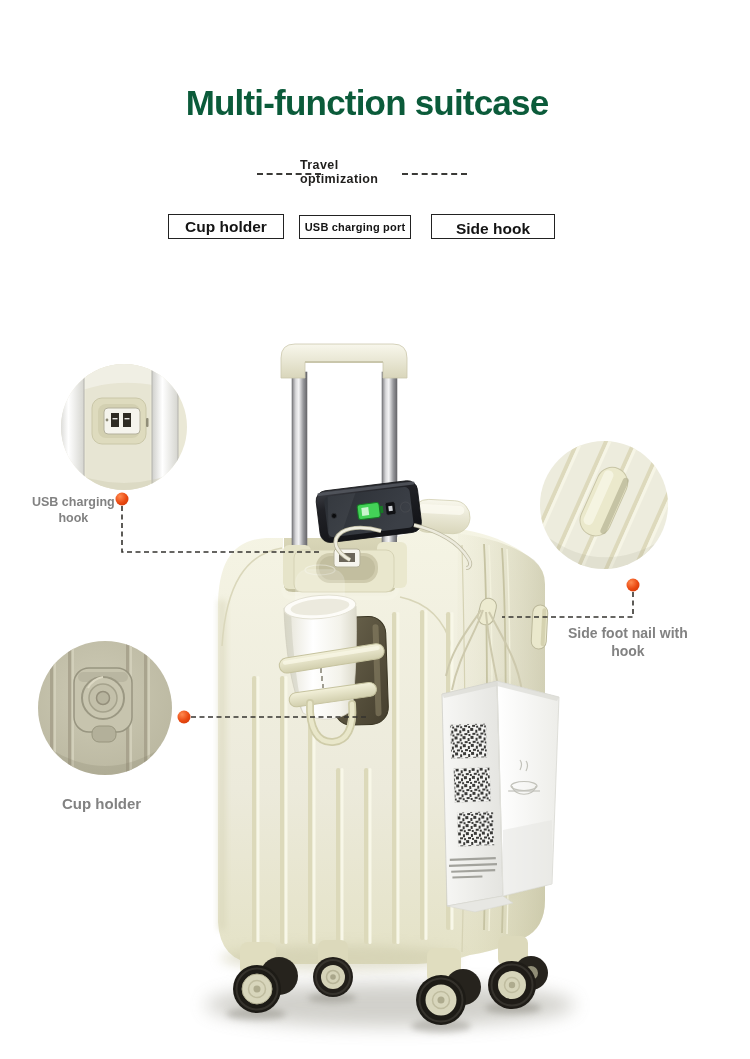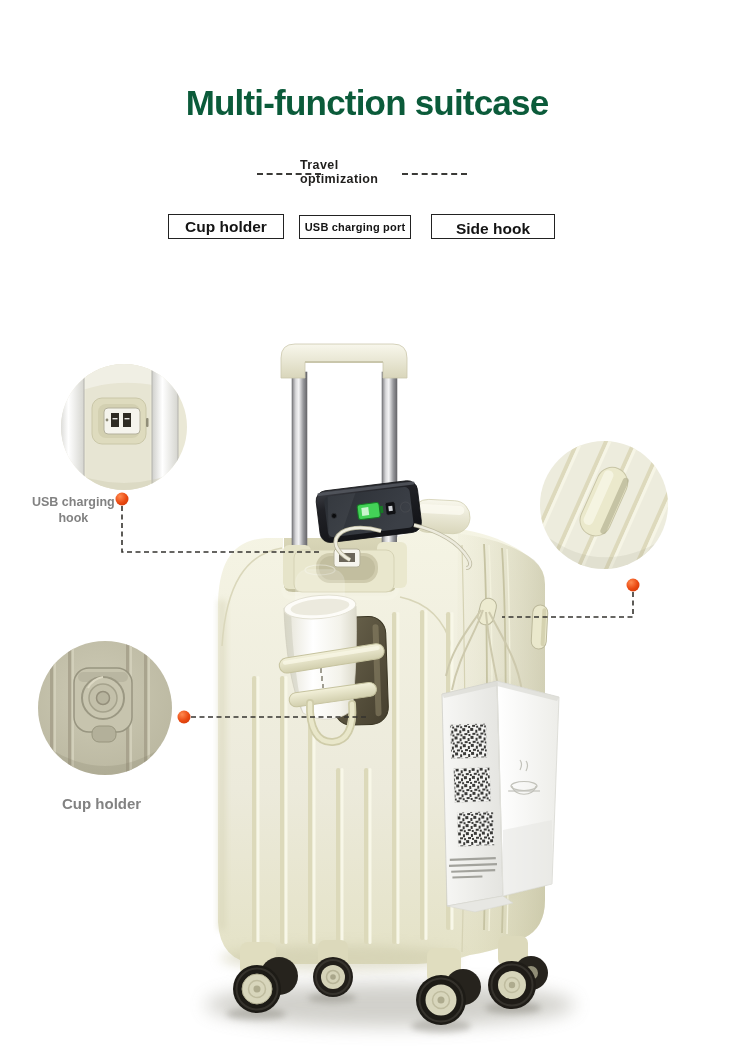--- a/index.html
+++ b/index.html
@@ -438,16 +438,20 @@
       <circle cx="122" cy="499" r="6.5" fill="url(#redG)"></circle>
       <circle cx="633" cy="585" r="6.5" fill="url(#redG)"></circle>
       <circle cx="184" cy="717" r="6.5" fill="url(#redG)"></circle>
     </g>
   </svg>
 
   <div class="callout-label lbl-usb">
     <span>USB charging</span>
     <span>hook</span>
   </div>
+  <div class="callout-label lbl-hook">
+    <span>Side foot nail with</span>
+    <span>hook</span>
+  </div>
   <div class="callout-label lbl-cup">
     <span>Cup holder</span>
   </div>
 </div>
 
 </body></html>

